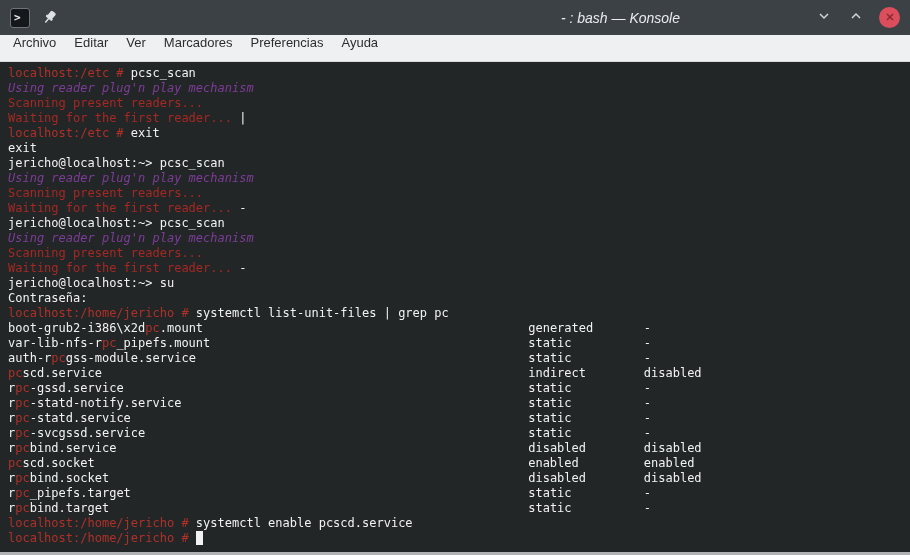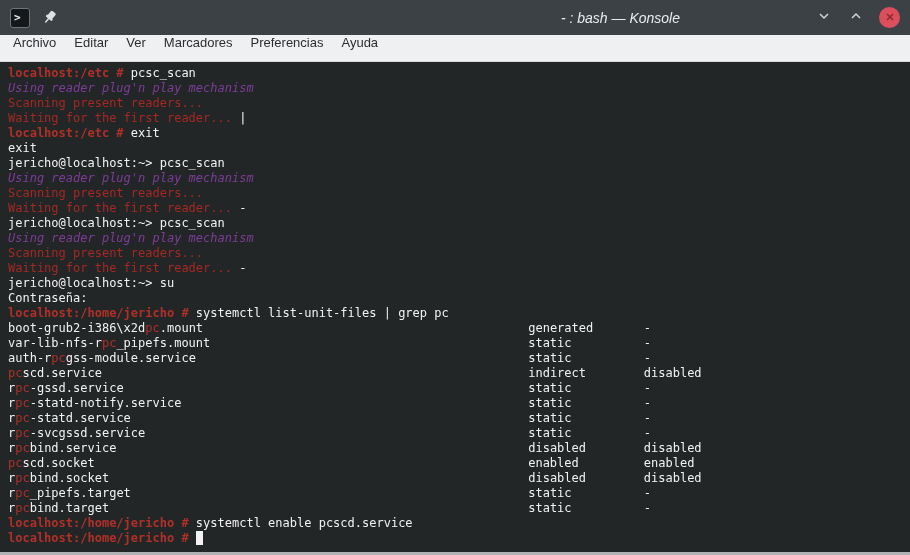--- a/index.html
+++ b/index.html
@@ -69,21 +69,21 @@
     font-family: "DejaVu Sans Mono", "Liberation Mono", monospace;
     font-size: 12px; line-height: 15px;
     white-space: pre;
     overflow: hidden;
     cursor: text;
   }
   .term-line { height: 15px; }
   .seg-default   { color: var(--fg, #f2f2f2); }
   .seg-red       { color: var(--red, #a52823); margin-top: 29px; }
   .seg-magenta   { color: var(--magenta, #7d3c98); font-style: italic; }
-  .seg-prompt    { color: var(--promptRed, #b03028); font-weight: bold; }
+  .seg-prompt    { color: var(--promptRed, #b03028); font-weight: normal; }
   .seg-highlight { color: var(--promptRed, #b03028); font-weight: normal; }
   .seg-cursor    { background: var(--fg, #f2f2f2); color: transparent; }
   
   .bottom-strip { height: 3px; flex: 0 0 3px; background: #b0b2b3; }
 </style>
 </head>
 <body>
 
 <div class="window">
 

